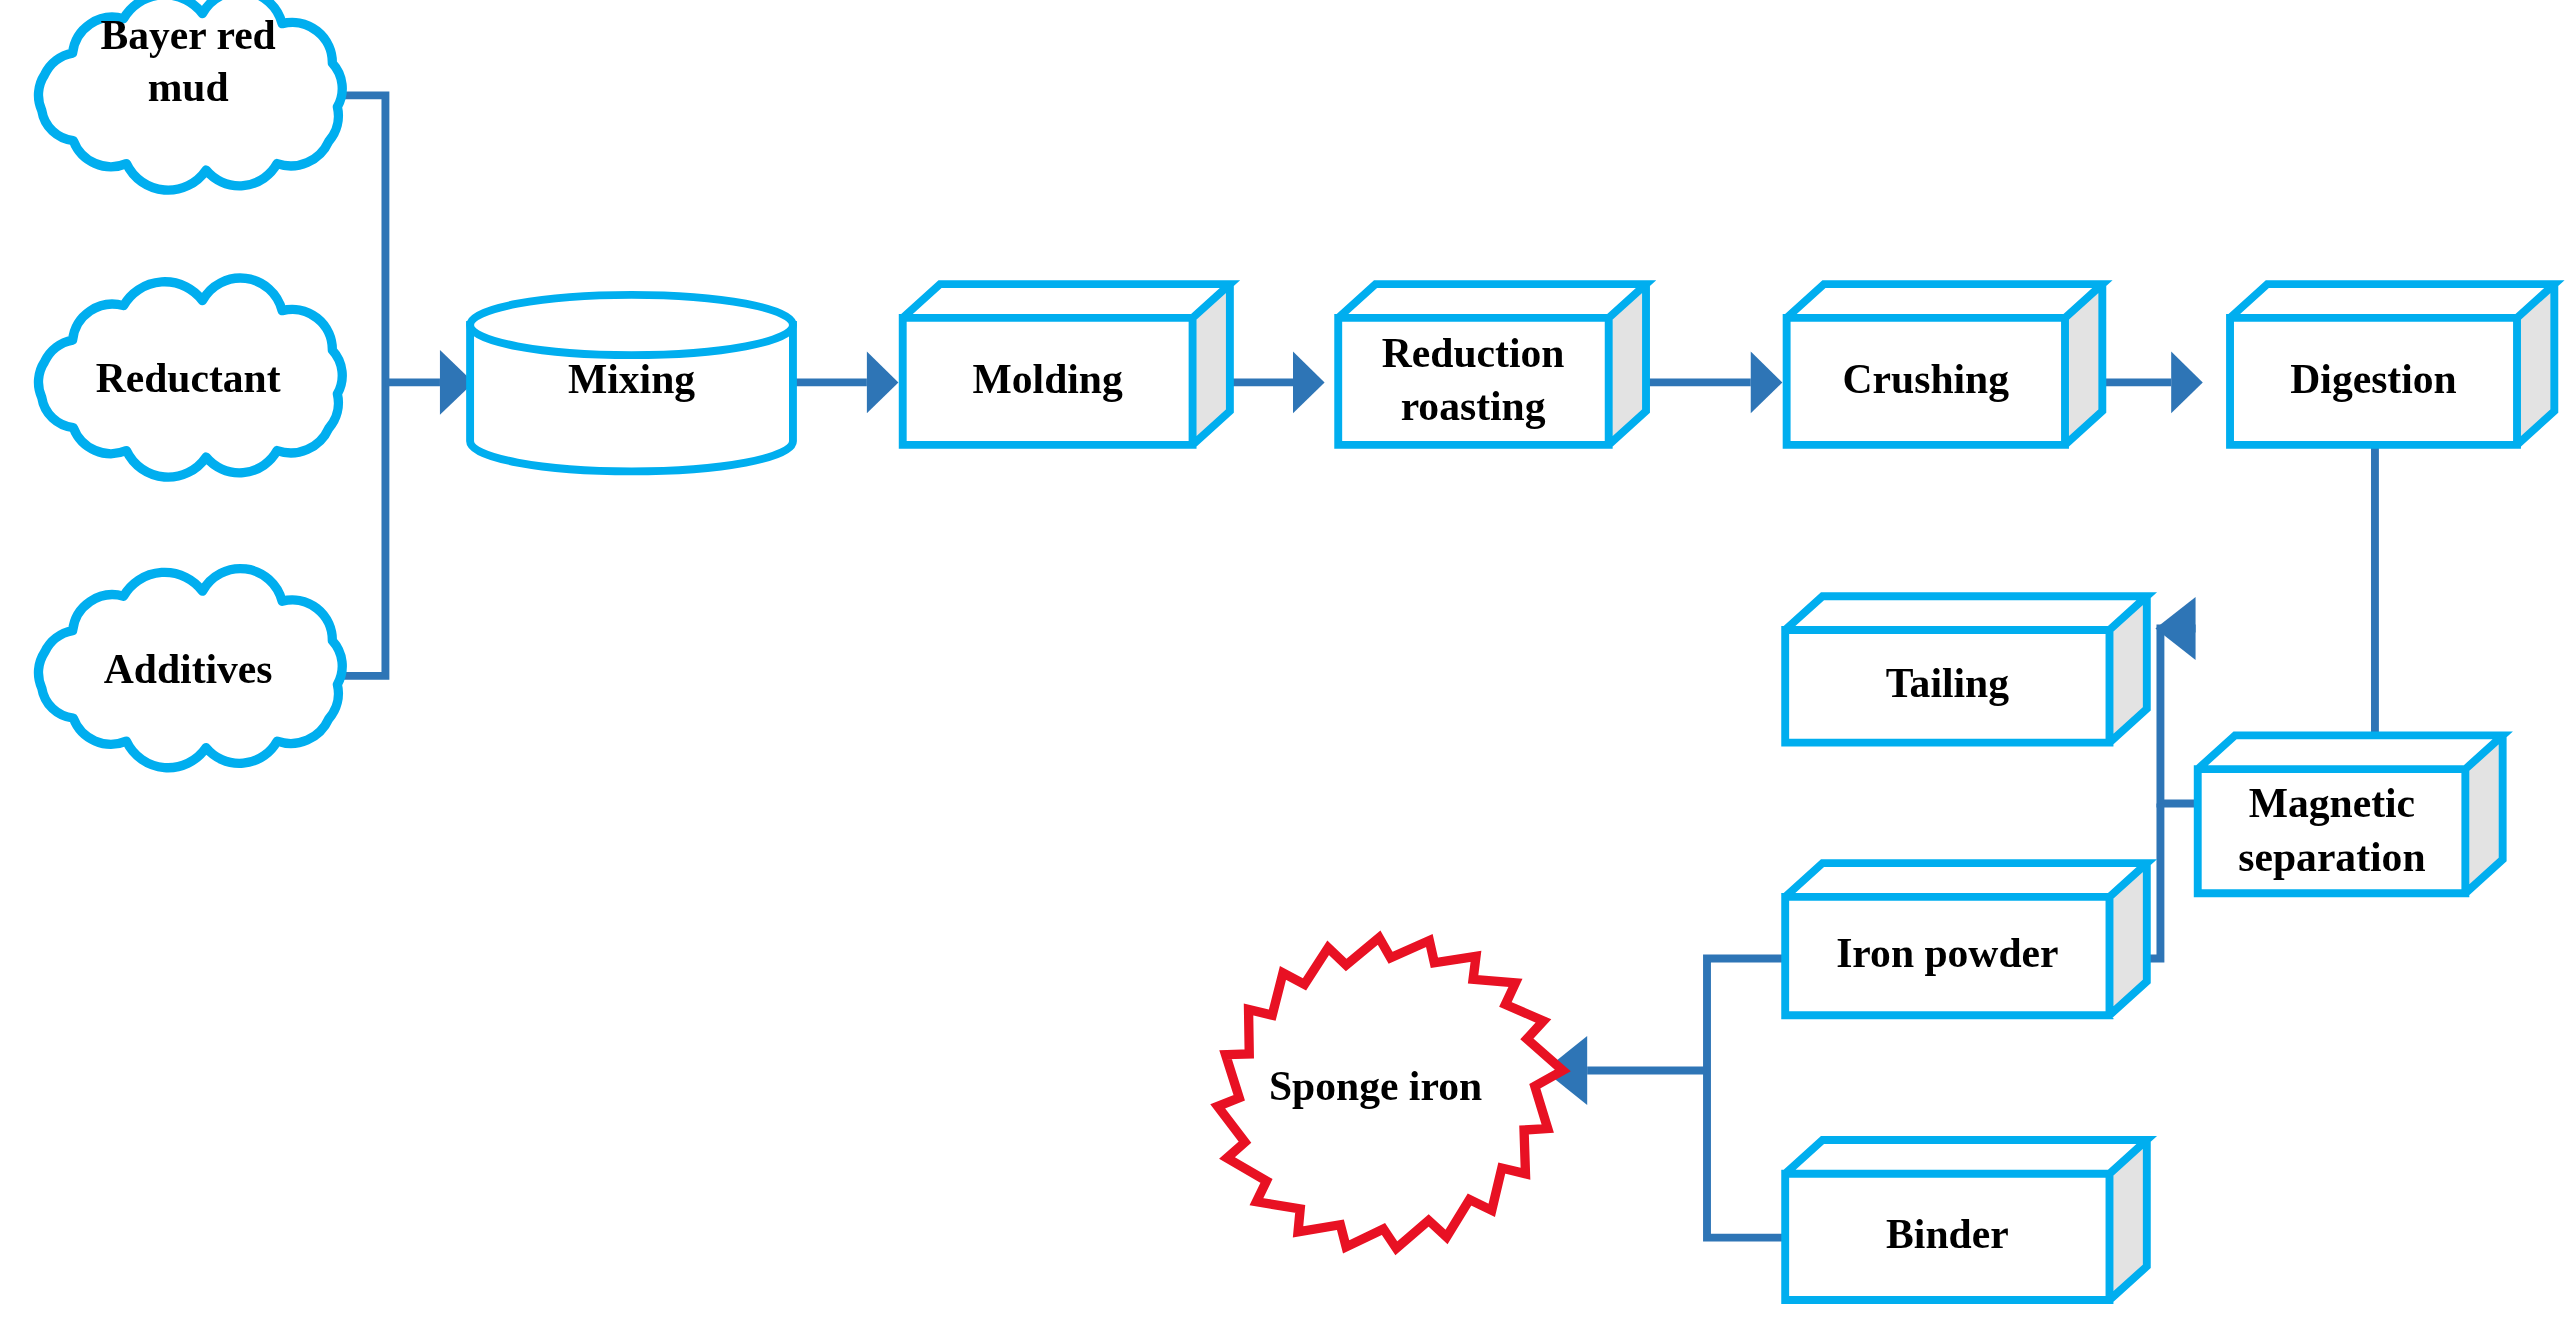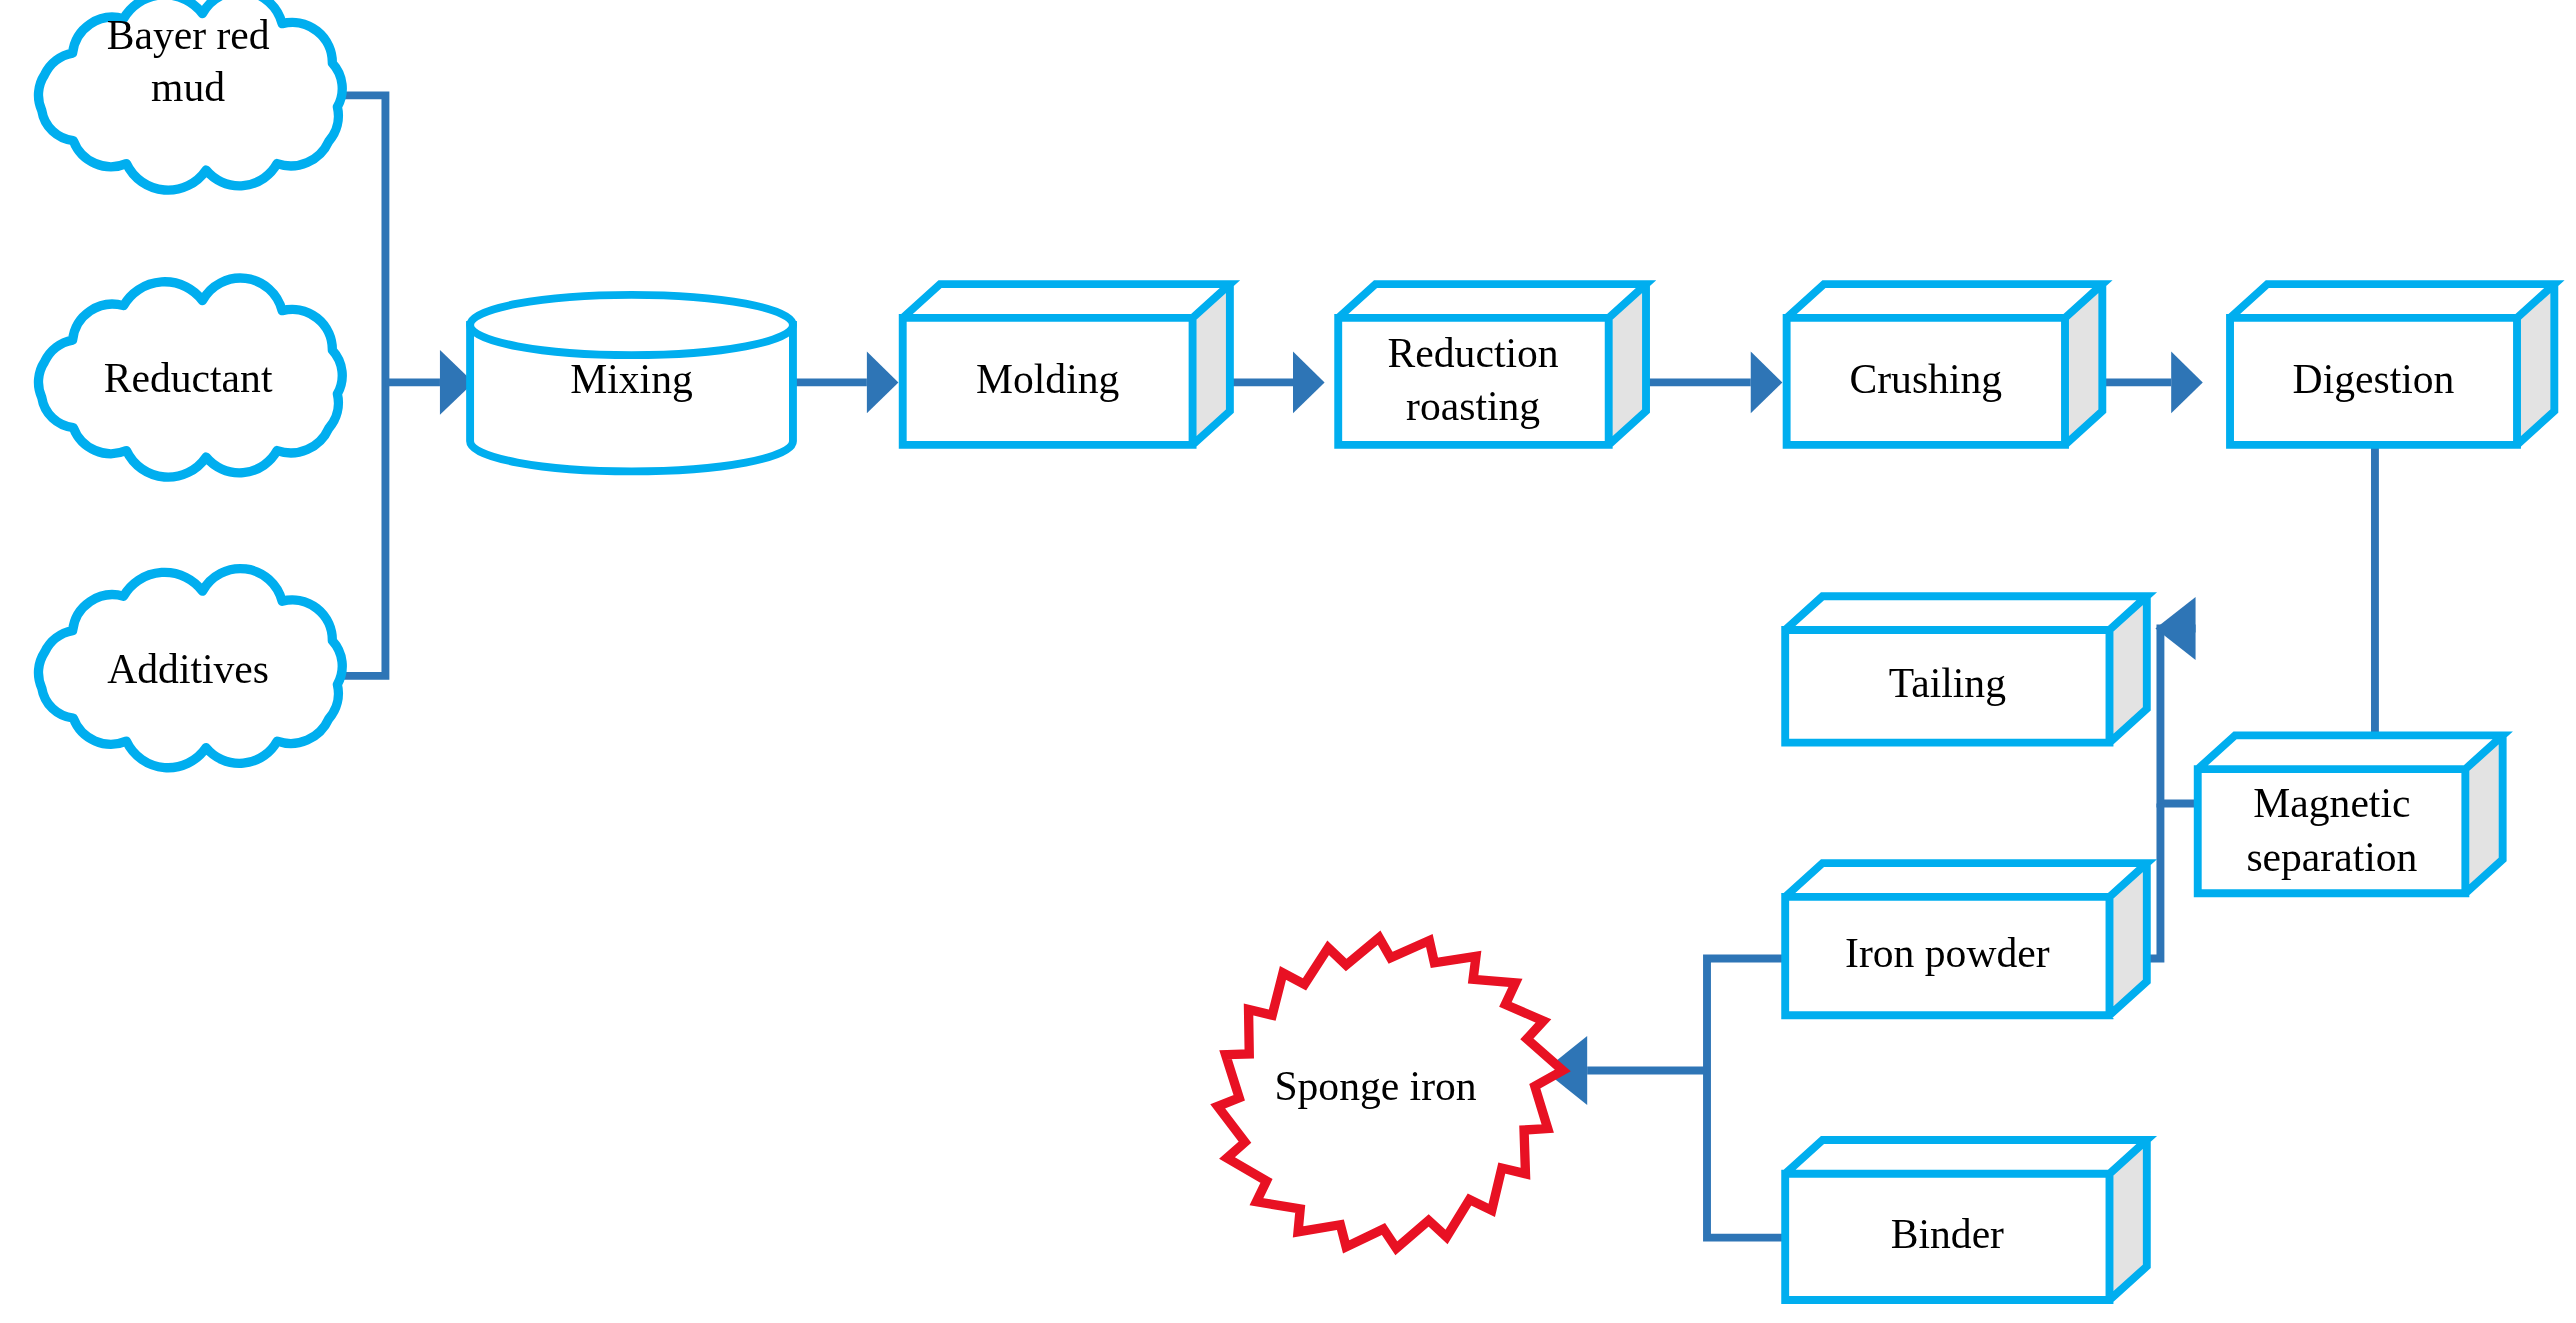--- a/index.html
+++ b/index.html
@@ -10,20 +10,21 @@
   body {
     width: 2576px;
     height: 1323px;
     font-family: "Liberation Serif", serif;
     overflow: hidden;
   }
   #diagram-root {
     position: relative;
     width: 2576px;
     height: 1237px;
+    font-weight: bold;
   }
   svg.flow {
     display: block;
     width: 2576px;
     height: 1323px;
   }
   .node-label {
     font-family: "Liberation Serif", serif;
     font-size: 58px;
     fill: #000000;

